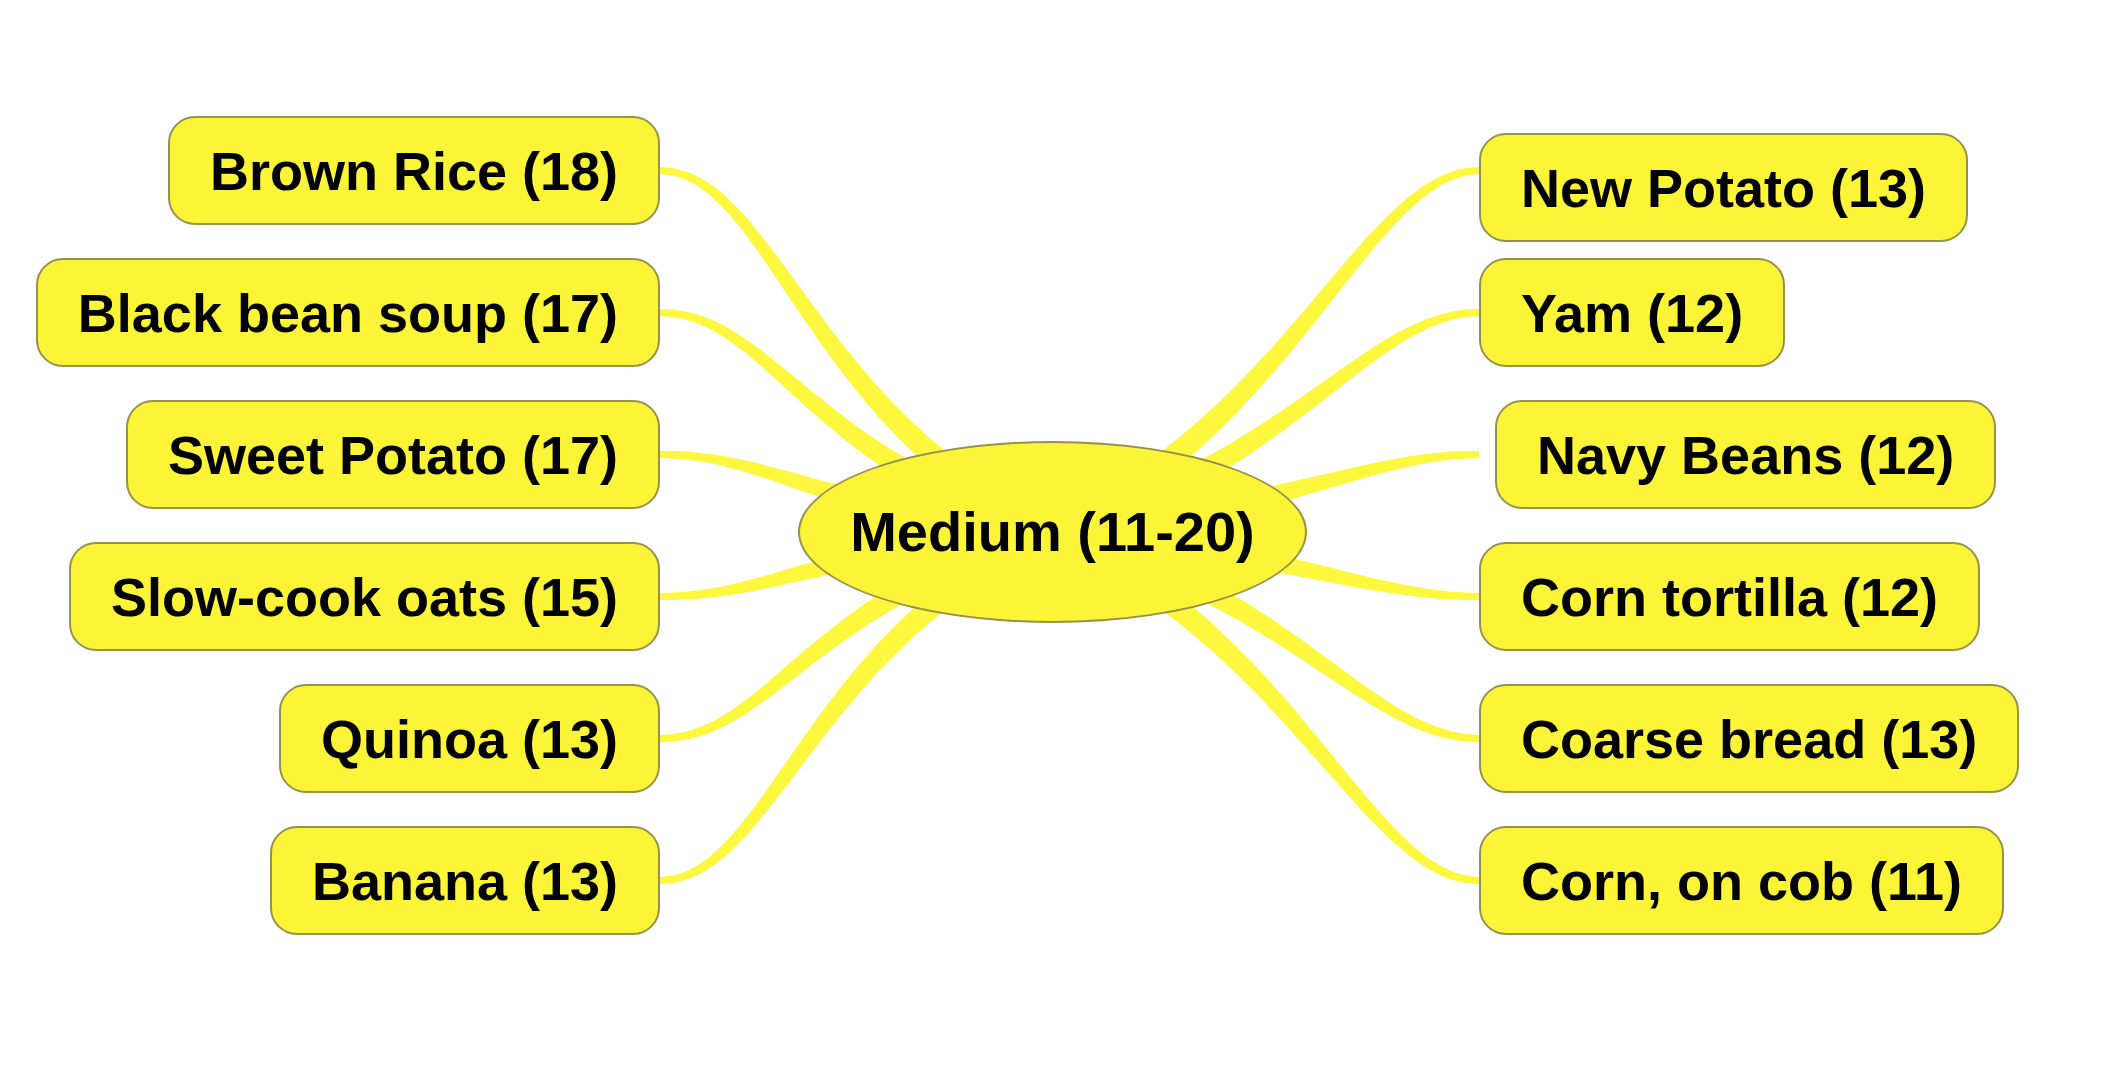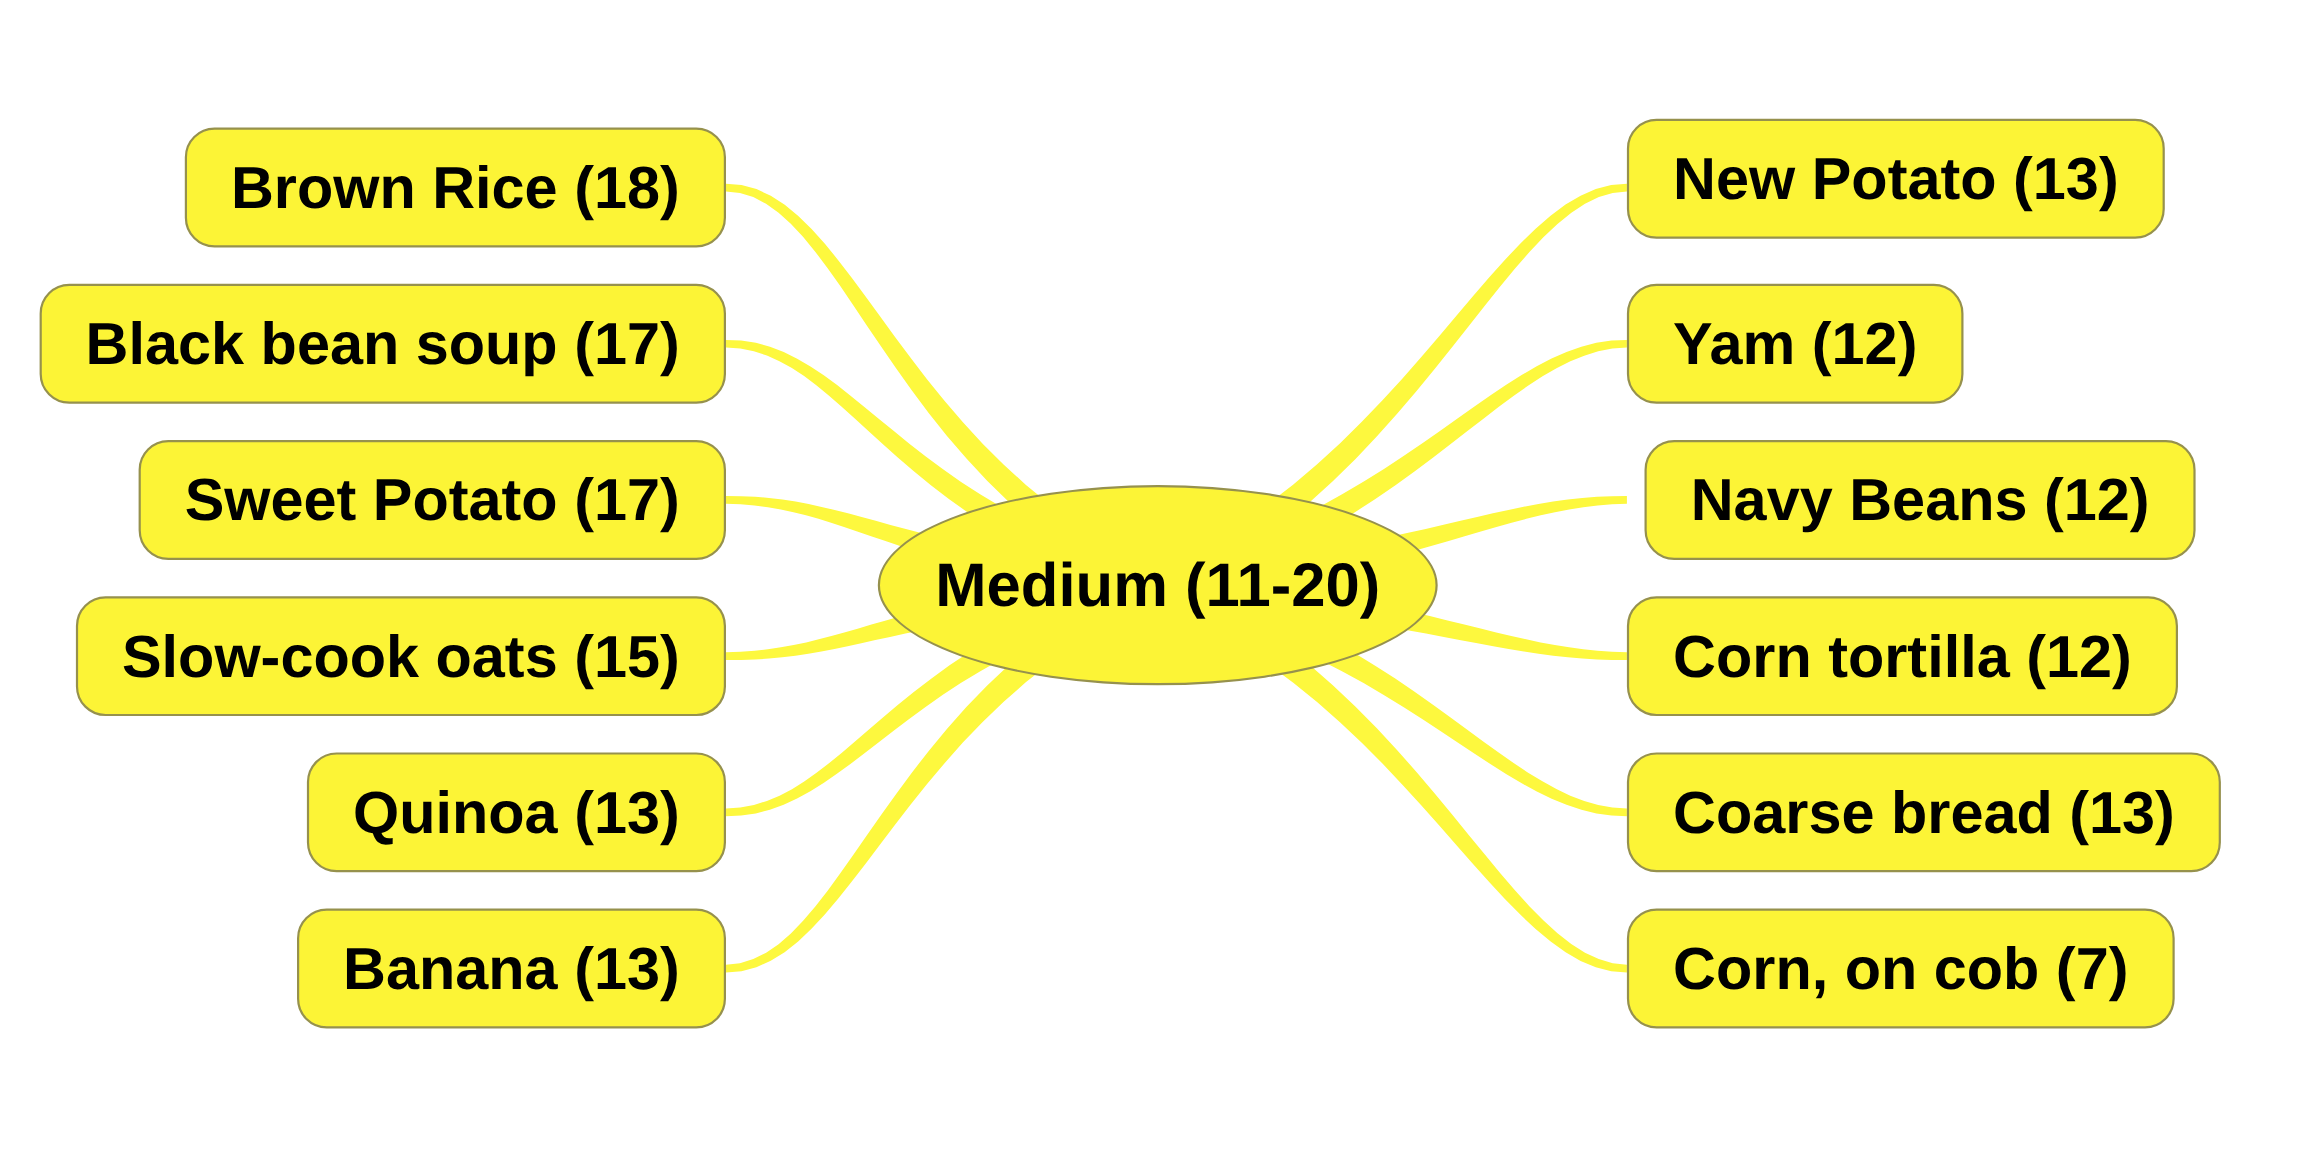--- a/index.html
+++ b/index.html
@@ -64,19 +64,19 @@
       <path d="M 1479.0 735.0 L 1465.8 734.1 L 1452.9 731.8 L 1440.2 728.1 L 1427.5 723.3 L 1414.9 717.3 L 1402.2 710.3 L 1389.2 702.4 L 1376.0 693.7 L 1362.4 684.2 L 1348.4 674.0 L 1333.9 663.3 L 1318.7 652.2 L 1302.7 640.6 L 1286.0 628.9 L 1268.4 616.9 L 1249.8 604.9 L 1230.2 592.9 L 1209.3 581.1 L 1187.3 569.5 L 1163.9 558.3 L 1139.1 547.5 L 1112.8 537.3 L 1084.9 527.7 L 1055.4 518.9 L 1048.6 545.1 L 1077.4 552.6 L 1104.6 560.9 L 1130.4 569.8 L 1154.8 579.3 L 1177.8 589.3 L 1199.7 599.7 L 1220.4 610.4 L 1240.0 621.2 L 1258.7 632.2 L 1276.5 643.2 L 1293.6 654.1 L 1309.8 664.8 L 1325.5 675.2 L 1340.6 685.3 L 1355.2 694.8 L 1369.5 703.8 L 1383.4 712.1 L 1397.1 719.6 L 1410.6 726.2 L 1424.1 731.7 L 1437.7 736.2 L 1451.3 739.5 L 1465.0 741.4 L 1479.0 742.0 Z" fill="#fdf83e"></path>
       <path d="M 1479.0 877.0 L 1466.1 875.6 L 1453.4 871.9 L 1440.9 866.1 L 1428.4 858.2 L 1415.9 848.4 L 1403.2 836.9 L 1390.3 823.8 L 1377.2 809.3 L 1363.7 793.6 L 1349.7 776.7 L 1335.2 759.0 L 1320.1 740.5 L 1304.3 721.4 L 1287.7 701.8 L 1270.2 682.0 L 1251.7 662.1 L 1232.1 642.3 L 1211.4 622.7 L 1189.4 603.5 L 1166.1 584.9 L 1141.3 567.0 L 1115.0 550.1 L 1087.1 534.2 L 1057.4 519.6 L 1046.6 544.4 L 1075.3 557.3 L 1102.4 571.6 L 1128.2 587.0 L 1152.5 603.4 L 1175.7 620.6 L 1197.6 638.4 L 1218.4 656.8 L 1238.2 675.5 L 1257.0 694.4 L 1274.9 713.3 L 1292.0 732.0 L 1308.4 750.4 L 1324.1 768.4 L 1339.3 785.6 L 1354.0 802.0 L 1368.3 817.5 L 1382.3 831.7 L 1396.0 844.6 L 1409.7 856.0 L 1423.3 865.7 L 1436.9 873.6 L 1450.7 879.4 L 1464.7 882.9 L 1479.0 884.0 Z" fill="#fdf83e"></path>
     </svg>
   <div class="center-node">Medium (11-20)</div>
 <div class="node" style="top: 116px; right: 1448px;">Brown Rice (18)</div>
     <div class="node" style="top: 258px; right: 1448px;">Black bean soup (17)</div>
     <div class="node" style="top: 400px; right: 1448px;">Sweet Potato (17)</div>
     <div class="node" style="top: 542px; right: 1448px; text-align: center;">Slow-cook oats (15)</div>
     <div class="node" style="top: 684px; right: 1448px; margin-left: 36px;">Quinoa (13)</div>
     <div class="node" style="top: 826px; right: 1448px; text-align: center;">Banana (13)</div>
-    <div class="node" style="top: 108px; left: 1479px;">New Potato (13)</div>
+    <div class="node" style="top: 133px; left: 1479px;">New Potato (13)</div>
     <div class="node" style="top: 258px; left: 1479px;">Yam (12)</div>
     <div class="node" style="top: 400px; left: 1479px; margin-left: 16px;">Navy Beans (12)</div>
     <div class="node" style="top: 542px; left: 1479px;">Corn tortilla (12)</div>
     <div class="node" style="top: 684px; left: 1479px;">Coarse bread (13)</div>
-    <div class="node" style="top: 826px; left: 1479px;">Corn, on cob (7)</div>
+    <div class="node" style="top: 826px; left: 1479px;">Corn, on cob (11)</div>
   </div>
 
 </body></html>

